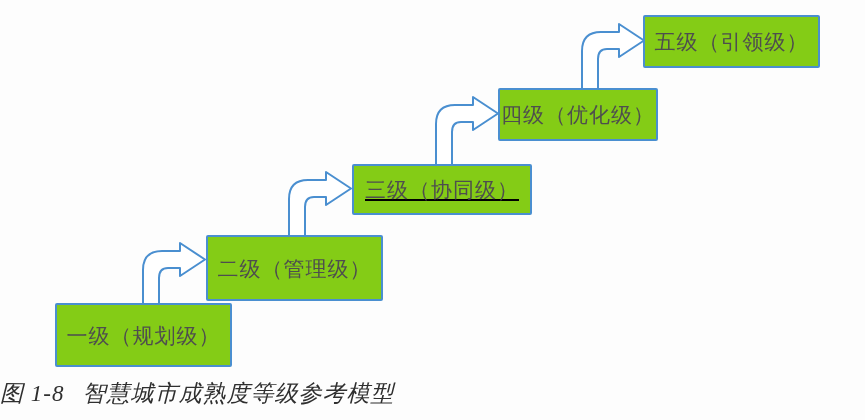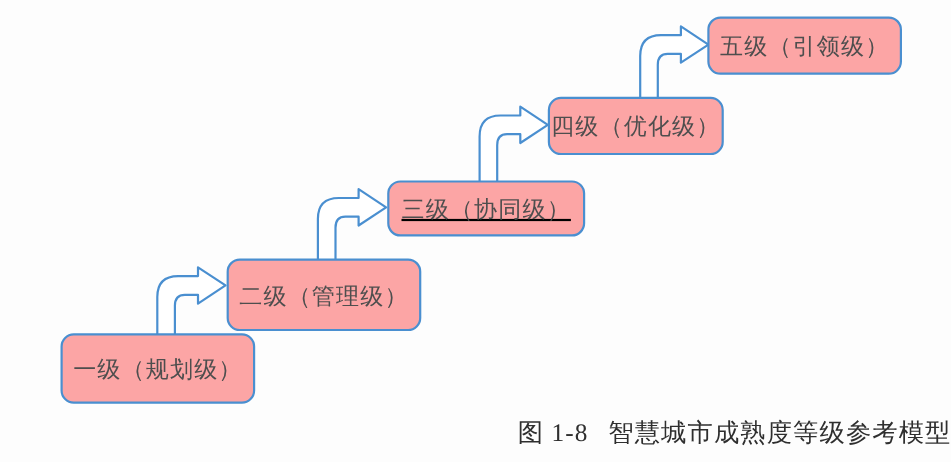--- a/index.html
+++ b/index.html
@@ -13,22 +13,22 @@
     height: 420px;
     background: var(--background, #fdfdfd);
     font-family: "Liberation Serif", "DejaVu Serif", serif;
     overflow: hidden;
   }
   
   .level-box {
     position: absolute;
     box-sizing: border-box;
     border: 2px solid var(--box-border, #4a8fd0);
-    border-radius: 12px;
-    background: #fca5a5;
+    border-radius: 2px;
+    background: #84cc16;
     display: flex;
     align-items: center;
     justify-content: center;
     z-index: 2;
   }
   .level-label {
     color: var(--box-text, #4e4e4e);
     font-size: 21px;
     letter-spacing: 1px;
     white-space: nowrap;
@@ -54,25 +54,26 @@
   .a1 { left: 134px; top: 240px; }
   .a2 { left: 280px; top: 169px; }
   .a3 { left: 427px; top: 94px;  }
   .a4 { left: 573px; top: 21px;  }
   
   .caption {
     position: absolute;
     left: 0;
     right: 0;
     top: 378px;
-    text-align: right;
+    text-align: left;
     color: var(--caption-text, #2f2f2f);
     font-size: 23px;
     letter-spacing: 1px;
     white-space: nowrap;
+    font-style: italic;
   }
   .caption .fig-num { margin-right: 18px; }
 </style>
 </head>
 <body>
 
 <div class="stage">
 
   <svg class="arrow a1" width="76" height="74" viewBox="0 0 76 74" aria-hidden="true">
     <path class="arrow-path" d="M9 74 L9 30 Q9 11 28 11 L46 11 L46 3 L71 19.5 L46 36 L46 28 L34 28 Q25 28 25 38 L25 74 Z"></path>

